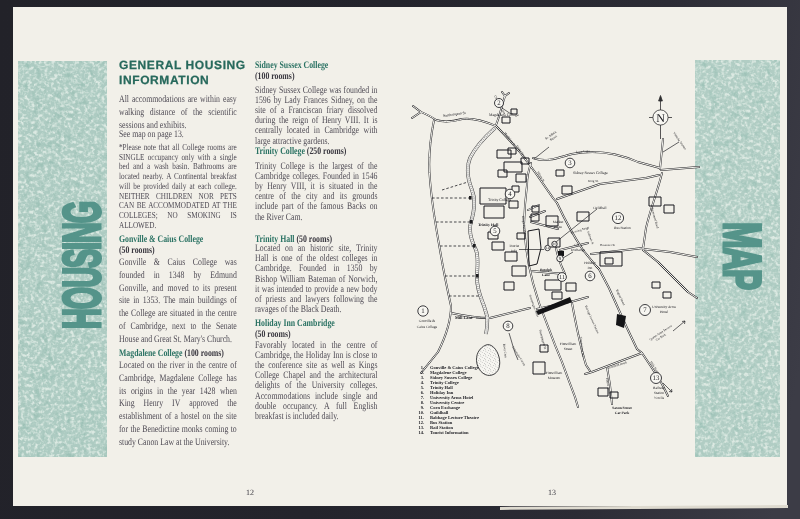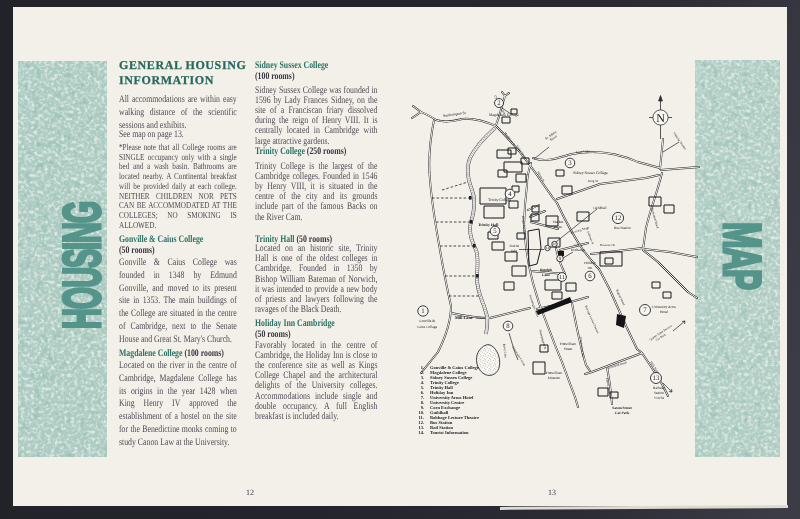--- a/index.html
+++ b/index.html
@@ -4,21 +4,21 @@
 <title>Housing / Map</title>
 <style>
 html,body{margin:0;padding:0;} *{-webkit-font-smoothing:antialiased;text-rendering:geometricPrecision;}
 body{width:800px;height:519px;overflow:hidden;position:relative;
  background:linear-gradient(100deg,#222229 0%,#24242c 45%,#2c2c35 75%,#3c3c46 97%);
  font-family:"Liberation Serif", serif;}
 #page{position:absolute;left:13px;top:7px;width:774px;height:499px;background:#f2f0e9;}
 .gband{position:absolute;overflow:hidden;}
 .bandword{position:absolute;font-family:"Liberation Sans",sans-serif;font-weight:bold;color:#55948a;white-space:nowrap;-webkit-text-stroke:3px #55948a;letter-spacing:-2px;}
 h1.ghead{position:absolute;left:106px;top:51px;margin:0;font-size:12px;line-height:15px;color:#27695c;
- font-family:Liberation Serif, serif;letter-spacing:0.6px;-webkit-text-stroke:0.25px #27695c;}
+ font-family:Liberation Sans, sans-serif;letter-spacing:0.6px;-webkit-text-stroke:0.25px #27695c;}
 .col{position:absolute;font-size:10px;color:#4e4a54;transform:scaleX(0.78);transform-origin:0 0;}
 .col p{margin:0;text-align:justify;}
 .gh{color:#2a7263;font-weight:bold;}
 .bk{color:#3a3840;font-weight:bold;}
 .pgnum{position:absolute;font-size:8px;color:#3a3840;}
 </style>
 </head>
 <body>
 <div id="page">
 <svg class="gband" style="left:5px;top:54px;" width="89" height="396" viewBox="0 0 89 396">

